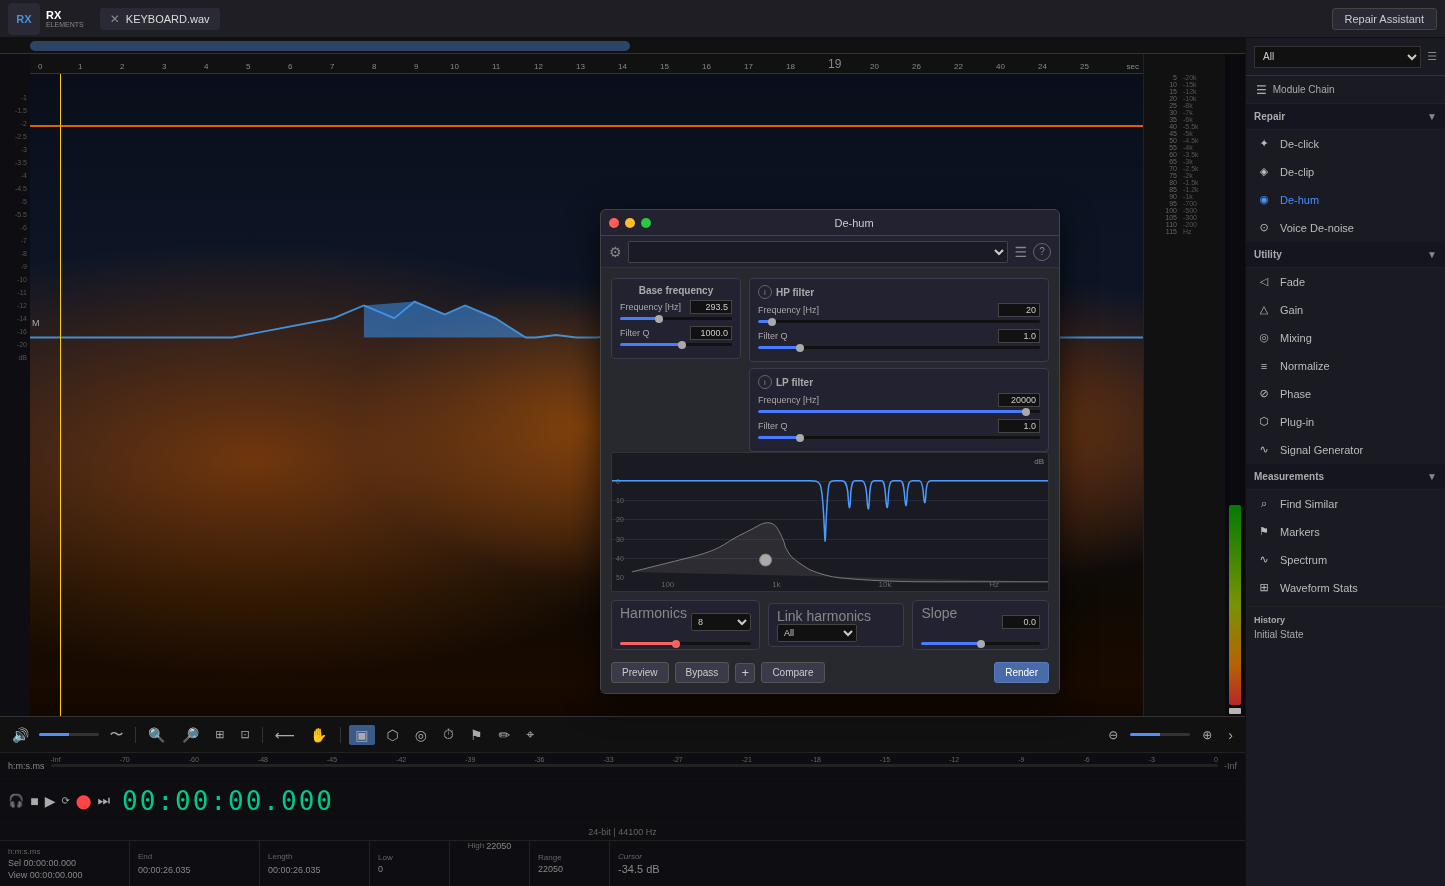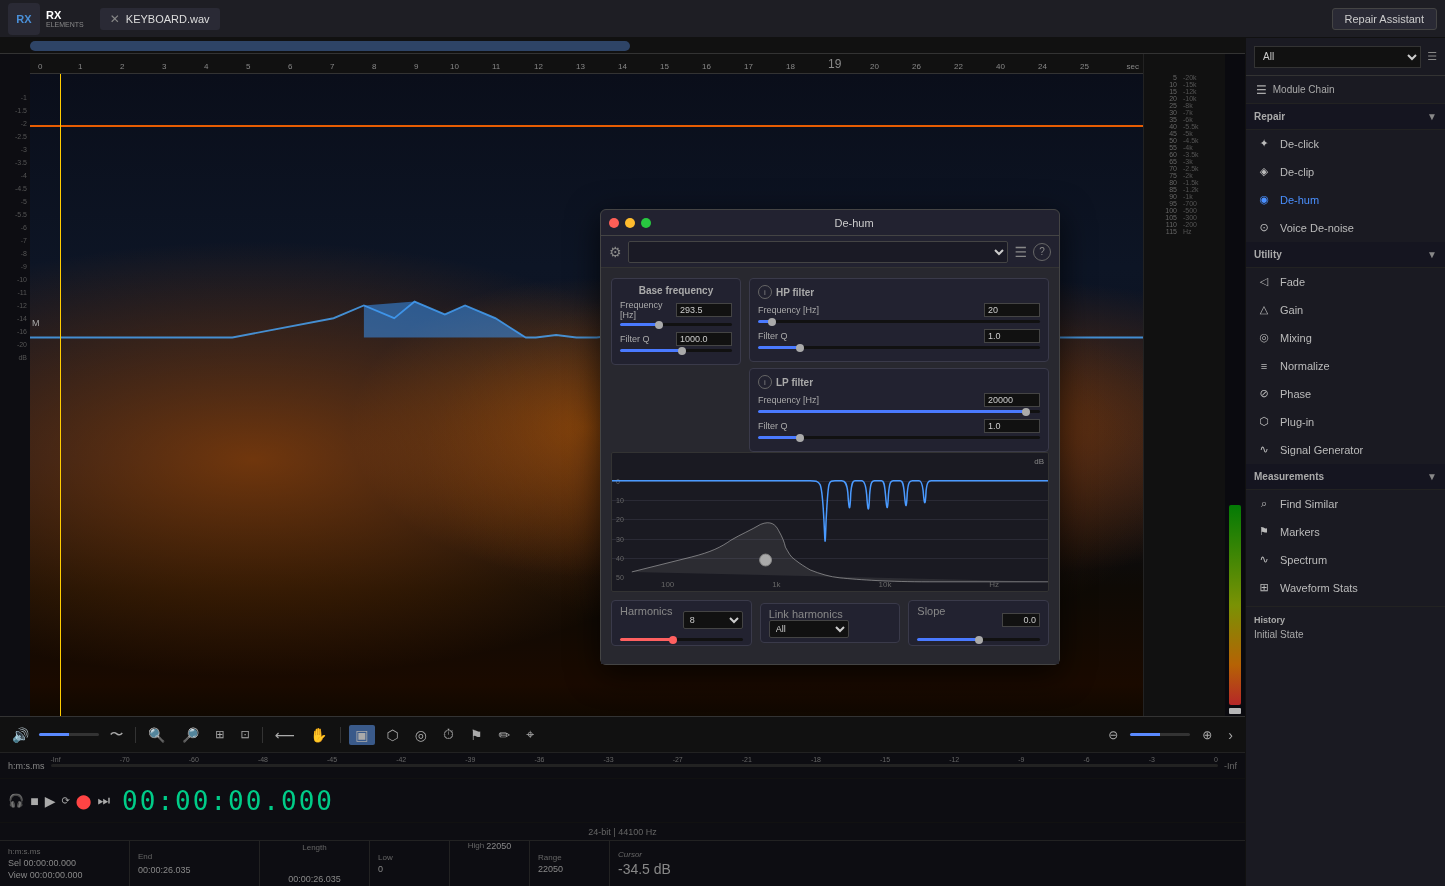--- a/index.html
+++ b/index.html
@@ -395,23 +395,23 @@
       align-items: center;
       justify-content: space-between;
       margin-bottom: 3px;
       font-size: 9px;
       color: #aaa;
     }
     .filter-val {
       background: #111;
       border: 1px solid #444;
       color: #ccc;
-      width: 56px;
+      width: 42px;
       font-size: 9px;
-      text-align: left;
+      text-align: right;
       padding: 1px 3px;
     }
     .filter-slider-track {
       height: 3px;
       background: #111;
       border-radius: 2px;
       margin-bottom: 6px;
       position: relative;
     }
     .filter-slider-fill {
@@ -482,21 +482,21 @@
       align-items: center;
       margin-bottom: 8px;
     }
     .ctrl-group {
       flex: 1;
       background: #222230;
       border: 1px solid #3a3a4a;
       border-radius: 4px;
       padding: 4px 8px;
     }
-    .ctrl-label { font-size: 11px; color: #888; margin-bottom: 18px; }
+    .ctrl-label { font-size: 14px; color: #888; margin-bottom: 18px; }
     .ctrl-row {
       display: flex;
       align-items: center;
       justify-content: space-between;
       gap: 4px;
     }
     .ctrl-select {
       background: #111;
       border: 1px solid #444;
       color: #ccc;
@@ -885,20 +885,27 @@
                   <span class="ctrl-label">Slope</span>
                   <input class="ctrl-val" value="0.0" style="">
                 </div>
                 <div class="modal-harmonics-slider">
                   <div style="height:3px;background:#4a7aff;width:50%;border-radius:2px;"></div>
                   <div style="position:absolute;width:8px;height:8px;background:#aaa;border-radius:50%;top:-2.5px;left:calc(50% - 4px);"></div>
                 </div>
               </div>
             </div>
 
+            <div class="modal-actions">
+              <button class="act-btn">Preview</button>
+              <button class="act-btn">Bypass</button>
+              <div class="add-btn">+</div>
+              <button class="act-btn">Compare</button>
+              <button class="act-btn render">Render</button>
+            </div>
           </div>
         </div>
       </div>
 
       <div class="scales-overlay">
         <div class="db-col">
           <span>5</span>
           <span>10</span>
           <span>15</span>
           <span>20</span>
@@ -1033,40 +1040,40 @@
       <div style="width:130px;display:flex;flex-direction:column;justify-content:center;padding:0 8px;border-right:1px solid #222;gap:2px;">
         <div style="font-size:8px;color:#666;">h:m:s.ms</div>
         <div style="font-size:9px;color:#888;">Sel <span>00:00:00.000</span></div>
         <div style="font-size:9px;color:#888;">View <span>00:00:00.000</span></div>
       </div>
       <div style="width:130px;display:flex;flex-direction:column;justify-content:center;padding:0 8px;border-right:1px solid #222;gap:2px;">
         <div style="font-size:8px;color:#666;">End</div>
         <div style="font-size:9px;color:#888;"></div>
         <div style="font-size:9px;color:#888;">00:00:26.035</div>
       </div>
-      <div style="width:110px;display:flex;flex-direction:column;justify-content:center;padding:0 8px;border-right:1px solid #222;gap:11px;text-align:center;">
+      <div style="width:110px;display:flex;flex-direction:column;justify-content:center;padding:0 8px;border-right:1px solid #222;gap:2px;">
         <div style="font-size:8px;color:#666;">Length</div>
         <div style="font-size:9px;color:#888;"> </div>
         <div style="font-size:9px;color:#888;">00:00:26.035</div>
       </div>
       <div style="width:80px;display:flex;flex-direction:column;justify-content:center;padding:0 8px;border-right:1px solid #222;gap:2px;">
         <div style="font-size:8px;color:#666;">Low</div>
         <div style="font-size:9px;color:#888;">0</div>
       </div>
       <div style="width:80px;display:flex;justify-content:center;padding:0 8px;border-right:1px solid #222;gap:2px;">
         <div style="font-size:8px;color:#666;">High</div>
         <div style="font-size:9px;color:#888;">22050</div>
       </div>
       <div style="width:80px;display:flex;flex-direction:column;justify-content:center;padding:0 8px;border-right:1px solid #222;gap:2px;">
         <div style="font-size:8px;color:#666;">Range</div>
         <div style="font-size:9px;color:#888;">22050</div>
       </div>
       <div style="flex:1;display:flex;flex-direction:column;justify-content:center;padding:0 8px;gap:2px;">
         <div style="font-size:8px;color:#666;font-style:italic;">Cursor</div>
-        <div style="font-size:14px;color:#888;">-34.5 dB</div>
+        <div style="font-size:11px;color:#888;">-34.5 dB</div>
       </div>
     </div>
   </div>
 
   <div class="right-panel">
 
     <div class="right-top">
       <select class="right-select">
         <option>All</option>
       </select>

